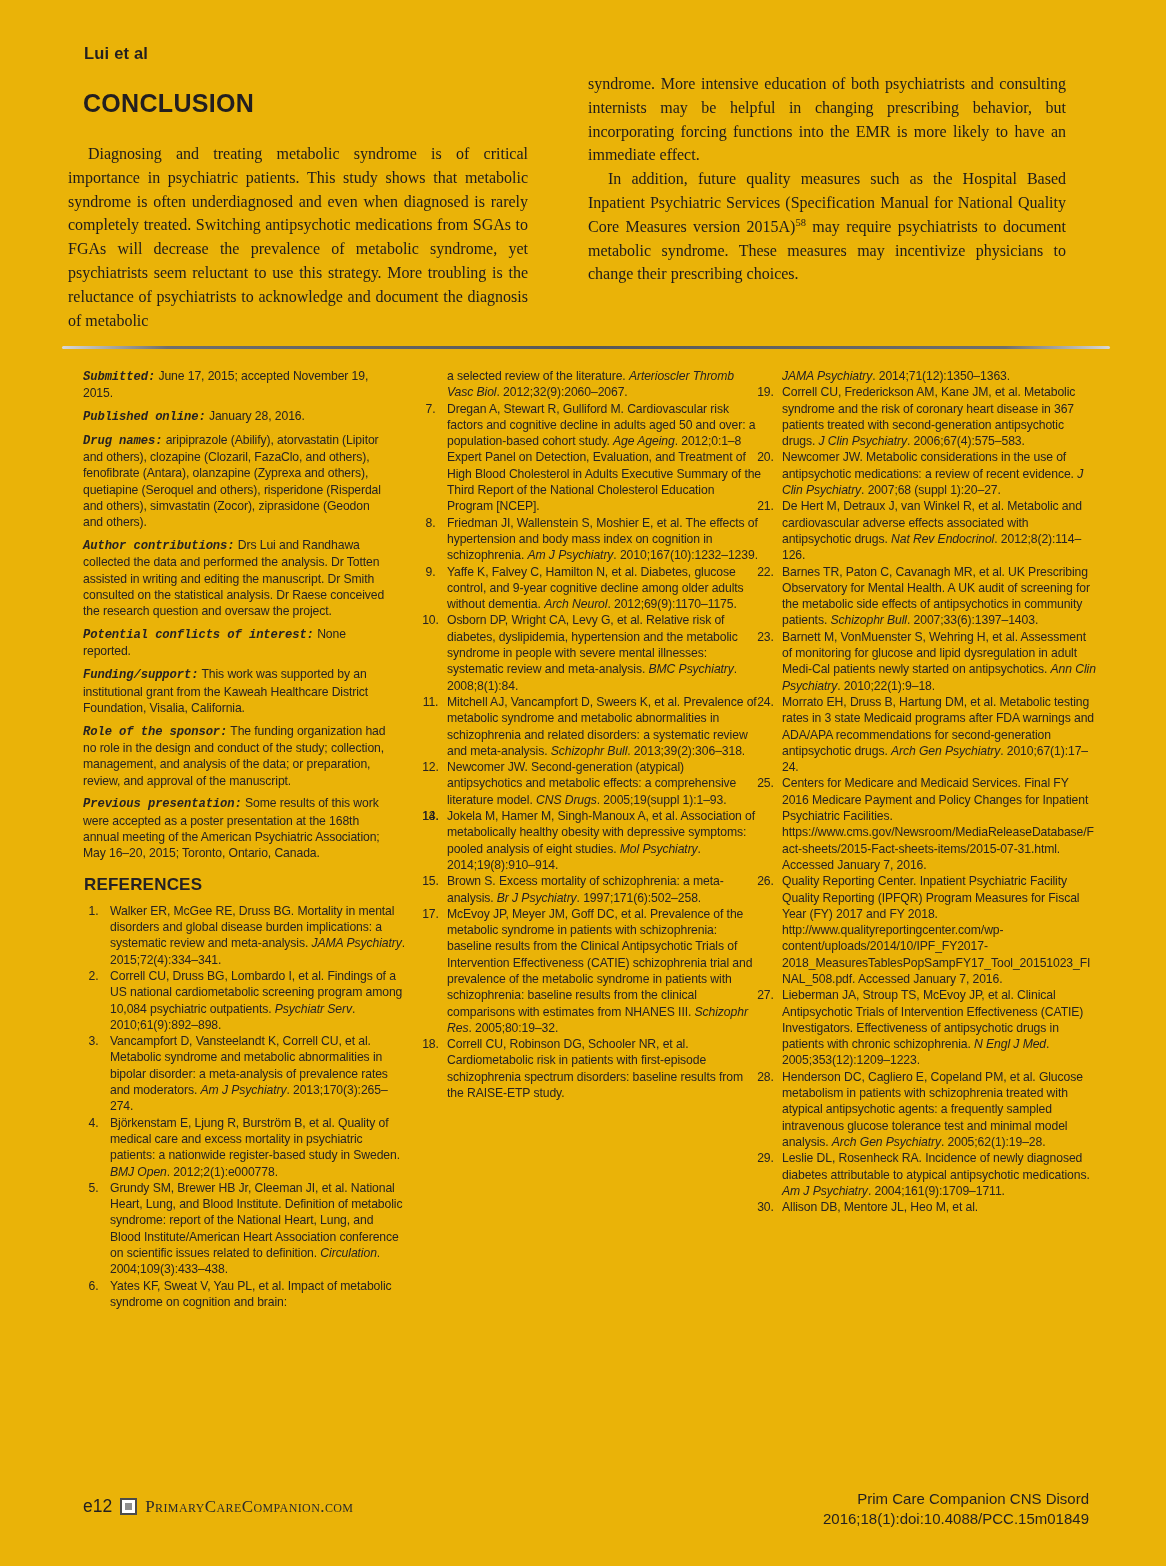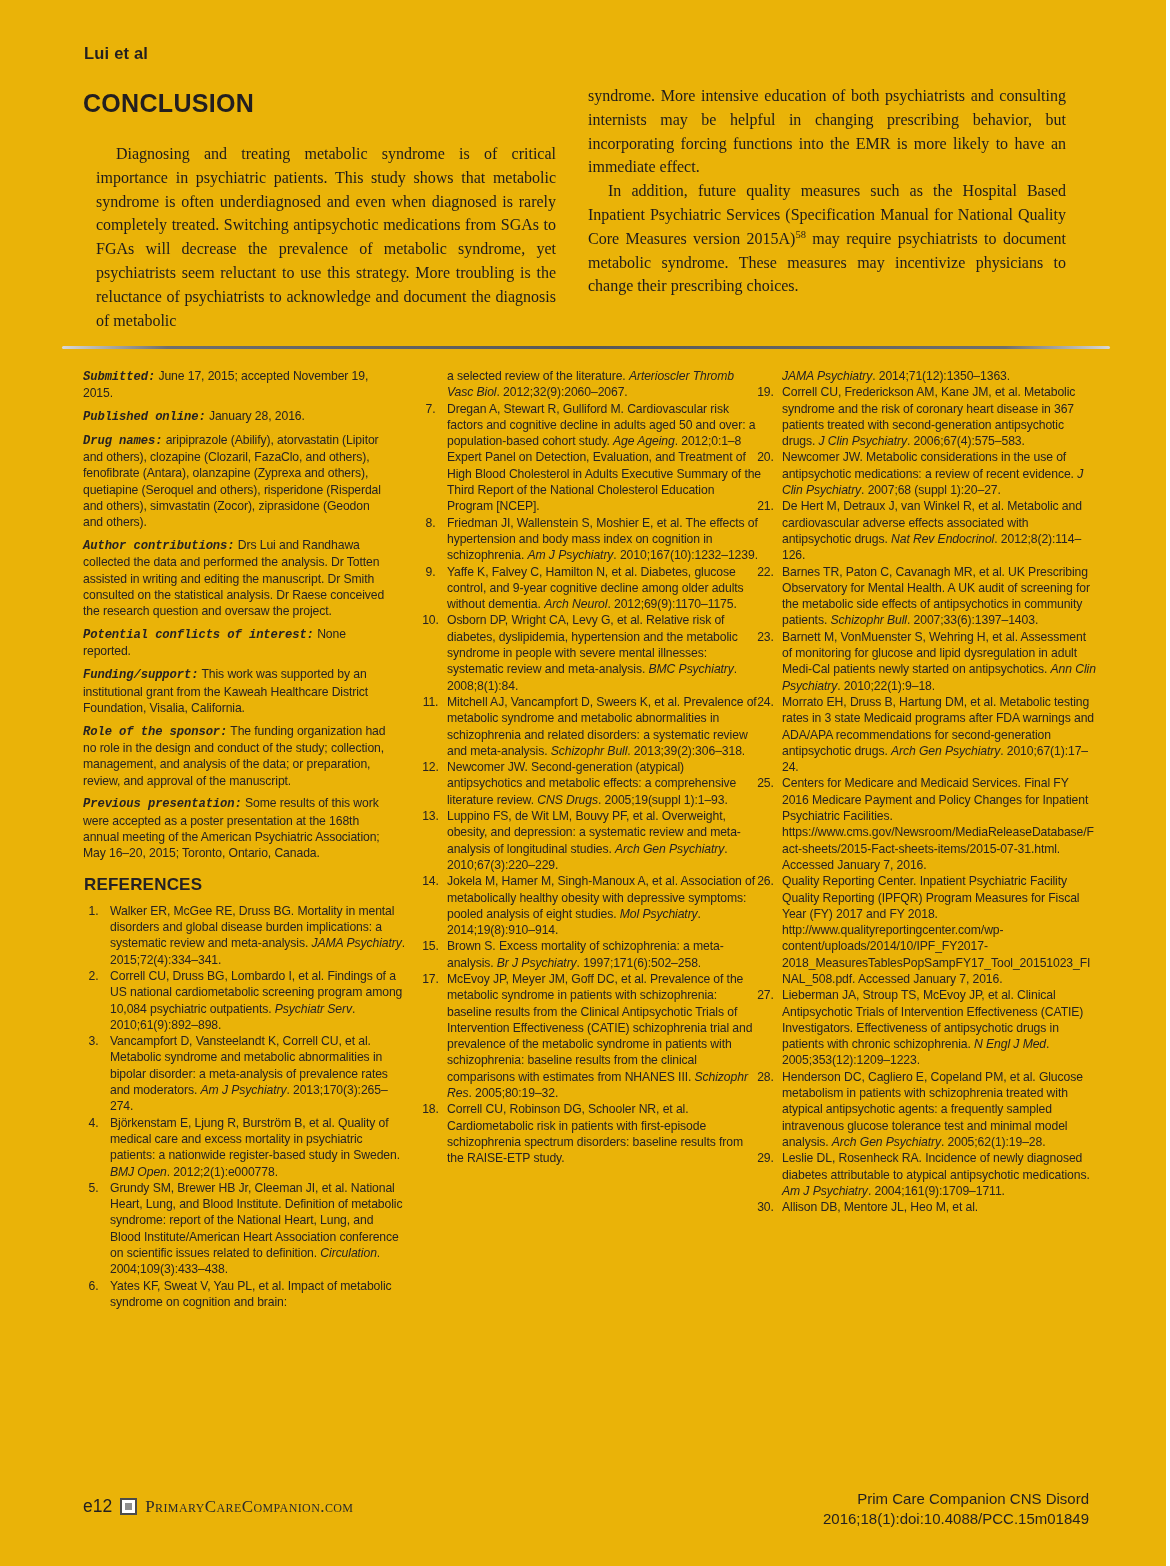--- a/index.html
+++ b/index.html
@@ -9,22 +9,22 @@
     overflow:hidden;
   }
   
   .running-head{position:absolute;left:84px;top:44px;font-size:16.5px;font-weight:600;letter-spacing:.2px;}
   
   .concl-heading{position:absolute;left:83px;top:89px;font-size:25px;font-weight:700;letter-spacing:.3px;}
   .concl-col{position:absolute;font-family:"Liberation Serif","DejaVu Serif",serif;
     font-size:16px;line-height:23.8px;text-align:justify;color:#1e1b1c;}
   .concl-col p{margin:0;}
   .concl-col p.indent{text-indent:20px;}
-  #concl-col1{left:96px;top:142px;width:460px;}
-  #concl-col2{left:588px;top:84px;width:478px;}
+  #concl-col1{left:68px;top:142px;width:460px;}
+  #concl-col2{left:588px;top:72px;width:478px;}
   sup{font-size:10.5px;line-height:0;vertical-align:super;}
   
   .rule{position:absolute;left:62px;top:346px;width:1048px;height:2.5px;border-radius:2px;
     background:linear-gradient(90deg,#d8d8d8,#6f6f6f 10%,#585858 50%,#6f6f6f 90%,#d8d8d8);}
   
   .col{position:absolute;top:368px;font-size:12.2px;line-height:16.3px;letter-spacing:-0.1px;color:#262223;}
   .colA{left:83px;width:324px;}
   .colB{left:420px;width:342px;}
   .colC{left:755px;width:342px;}
   .note{margin:0 0 6.5px 0;width:306px;}
@@ -85,22 +85,22 @@
   </div>
 
   <div class="col colB">
     <div class="reflist" id="refcol2">
         <div class="ref-cont"><span>a selected review of the literature. </span><i>Arterioscler Thromb Vasc Biol</i><span>. 2012;32(9):2060–2067.</span></div>
         <div class="ref-item"><span class="ref-num">7.</span><span class="ref-text"><span>Dregan A, Stewart R, Gulliford M. Cardiovascular risk factors and cognitive decline in adults aged 50 and over: a population-based cohort study. </span><i>Age Ageing</i><span>. 2012;0:1–8 Expert Panel on Detection, Evaluation, and Treatment of High Blood Cholesterol in Adults Executive Summary of the Third Report of the National Cholesterol Education Program [NCEP].</span></span></div>
         <div class="ref-item"><span class="ref-num">8.</span><span class="ref-text"><span>Friedman JI, Wallenstein S, Moshier E, et al. The effects of hypertension and body mass index on cognition in schizophrenia. </span><i>Am J Psychiatry</i><span>. 2010;167(10):1232–1239.</span></span></div>
         <div class="ref-item"><span class="ref-num">9.</span><span class="ref-text"><span>Yaffe K, Falvey C, Hamilton N, et al. Diabetes, glucose control, and 9-year cognitive decline among older adults without dementia. </span><i>Arch Neurol</i><span>. 2012;69(9):1170–1175.</span></span></div>
         <div class="ref-item"><span class="ref-num">10.</span><span class="ref-text"><span>Osborn DP, Wright CA, Levy G, et al. Relative risk of diabetes, dyslipidemia, hypertension and the metabolic syndrome in people with severe mental illnesses: systematic review and meta-analysis. </span><i>BMC Psychiatry</i><span>. 2008;8(1):84.</span></span></div>
         <div class="ref-item"><span class="ref-num">11.</span><span class="ref-text"><span>Mitchell AJ, Vancampfort D, Sweers K, et al. Prevalence of metabolic syndrome and metabolic abnormalities in schizophrenia and related disorders: a systematic review and meta-analysis. </span><i>Schizophr Bull</i><span>. 2013;39(2):306–318.</span></span></div>
-        <div class="ref-item"><span class="ref-num">12.</span><span class="ref-text"><span>Newcomer JW. Second-generation (atypical) antipsychotics and metabolic effects: a comprehensive literature review. </span><i>CNS Drugs</i><span>. 2005;19(suppl 1):1–93.</span></span></div>
-        <div class="ref-item"><span class="ref-num">13.</span><span class="ref-text"><span>Luppino FS, de Wit LM, Bouvy PF, et al. Overweight, obesity, and depression: a systematic review and meta-analysis of longitudinal studies. </span><i>Arch Gen Psychiatry</i><span>. 2010;67(3):220–229.</span></span></div>
+        <div class="ref-item"><span class="ref-num">12.</span><span class="ref-text"><span>Newcomer JW. Second-generation (atypical) antipsychotics and metabolic effects: a comprehensive literature model. </span><i>CNS Drugs</i><span>. 2005;19(suppl 1):1–93.</span></span></div>
+        <div class="ref-item"><span class="ref-num">13.</span></div>
         <div class="ref-item"><span class="ref-num">14.</span><span class="ref-text"><span>Jokela M, Hamer M, Singh-Manoux A, et al. Association of metabolically healthy obesity with depressive symptoms: pooled analysis of eight studies. </span><i>Mol Psychiatry</i><span>. 2014;19(8):910–914.</span></span></div>
         <div class="ref-item"><span class="ref-num">15.</span><span class="ref-text"><span>Brown S. Excess mortality of schizophrenia: a meta-analysis. </span><i>Br J Psychiatry</i><span>. 1997;171(6):502–258.</span></span></div>
         <div class="ref-item"><span class="ref-num">17.</span><span class="ref-text"><span>McEvoy JP, Meyer JM, Goff DC, et al. Prevalence of the metabolic syndrome in patients with schizophrenia: baseline results from the Clinical Antipsychotic Trials of Intervention Effectiveness (CATIE) schizophrenia trial and prevalence of the metabolic syndrome in patients with schizophrenia: baseline results from the clinical comparisons with estimates from NHANES III. </span><i>Schizophr Res</i><span>. 2005;80:19–32.</span></span></div>
         <div class="ref-item"><span class="ref-num">18.</span><span class="ref-text"><span>Correll CU, Robinson DG, Schooler NR, et al. Cardiometabolic risk in patients with first-episode schizophrenia spectrum disorders: baseline results from the RAISE-ETP study.</span></span></div>
       </div>
   </div>
 
   <div class="col colC">
     <div class="reflist" id="refcol3">
         <div class="ref-cont"><i>JAMA Psychiatry</i><span>. 2014;71(12):1350–1363.</span></div>

